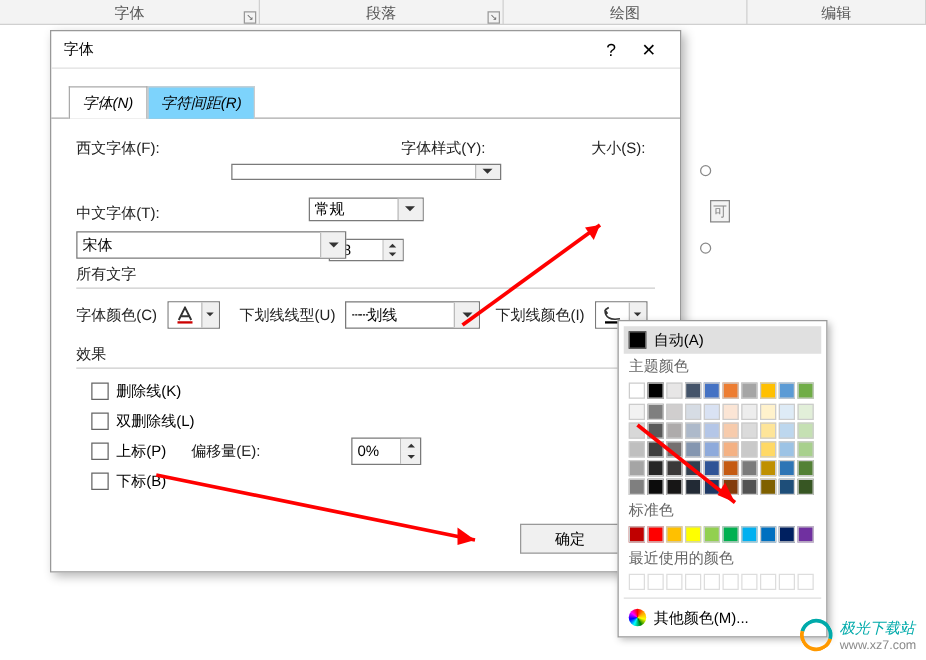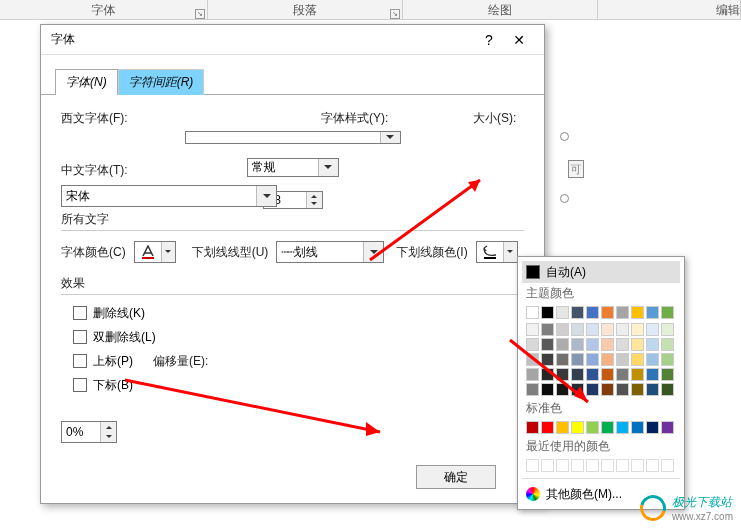--- a/index.html
+++ b/index.html
@@ -5,21 +5,21 @@
 * { box-sizing: border-box; font-family: "Microsoft YaHei", sans-serif; font-size: 12px; }
 body { margin: 0; width: 741px; height: 528px; background: #fff; position: relative; overflow: hidden; }
 
 .ribbon { height: 20px; border-bottom: 1px solid #d0d0d0; display: flex; background: #f3f3f3; }
 .ribbon-group { position: relative; height: 20px; border-right: 1px solid #d0d0d0; display: flex; align-items: center; justify-content: center; color: #555; }
 .ribbon-group .expand { position: absolute; right: 2px; bottom: 1px; width: 10px; height: 10px; border: 1px solid #999; display: flex; align-items: center; justify-content: center; }
 .ribbon-group .expand::after { content: "↘"; font-size: 7px; color: #666; }
 .rg1 { width: 208px; }
 .rg2 { width: 195px; }
 .rg3 { width: 195px; }
-.rg4 { flex: 1; justify-content: flex-end; }
+.rg4 { flex: 1; }
 
 .dlg { position: absolute; left: 40px; top: 24px; width: 505px; background: #fff; border: 1px solid #999; box-shadow: 3px 3px 8px rgba(0,0,0,0.3); }
 .titlebar { height: 30px; display: flex; align-items: center; padding: 0 10px; border-bottom: 1px solid #e0e0e0; }
 .titlebar .title { flex: 1; }
 .titlebar .help, .titlebar .close { width: 30px; text-align: center; font-size: 14px; }
 
 .tabs { display: flex; margin: 14px 0 0 14px; }
 .tab { padding: 4px 10px; border: 1px solid #aaa; border-bottom: none; background: #fff; position: relative; font-style: italic; }
 .tab.inactive { background: #7dd3fc; border-color: #ccc; }
 .tab.active { z-index: 2; }
@@ -47,21 +47,21 @@
 .colorbtn .dd::after { content: ""; border: 3px solid transparent; border-top-color: #333; margin-top: 2px; }
 
 .sect { color: #222; margin-top: 2px; }
 .cb { width: 14px; height: 14px; border: 1px solid #666; margin-right: 6px; background: #fff; }
 .checkrow { display: flex; align-items: center; height: 24px; }
 
 .btns { display: flex; justify-content: flex-end; padding: 8px 18px 14px; gap: 10px; }
 .btn { width: 80px; height: 24px; border: 1px solid #999; background: #f0f0f0; display: flex; align-items: center; justify-content: center; }
 
 
-.colorpanel { position: absolute; left: 494px; top: 256px; width: 168px; background: #fff; border: 1px solid #999; box-shadow: 2px 2px 6px rgba(0,0,0,0.3); padding: 4px; margin-left: 23px; }
+.colorpanel { position: absolute; left: 494px; top: 256px; width: 168px; background: #fff; border: 1px solid #999; box-shadow: 2px 2px 6px rgba(0,0,0,0.3); padding: 4px; }
 .cp-row { display: flex; align-items: center; height: 22px; gap: 6px; padding: 0 4px; }
 .cp-row.highlight { background: #e0e0e0; }
 .cp-sect { color: #666; padding: 2px 4px; }
 .swatches { display: flex; flex-wrap: wrap; padding: 2px 4px; gap: 2px; }
 .swatch { width: 13px; height: 13px; border: 1px solid #ccc; }
 .swatch.empty { background: #fff; border: 1px solid #ddd; }
 
 
 .handle { position: absolute; width: 9px; height: 9px; border: 1px solid #888; border-radius: 50%; background: #fff; }
 .tshape { position: absolute; left: 568px; top: 160px; width: 16px; height: 18px; border: 1px solid #888; background: #f3f3f3; display: flex; align-items: center; justify-content: center; color: #888; font-size: 11px; }
@@ -181,21 +181,21 @@
               <rect x="2" y="12" width="12" height="2" fill="#000"></rect>
             </svg>
         </span>
         <span class="dd"></span>
       </div>
     </div>
 
     <div class="sect" style="margin-top:10px">效果</div>
     <div style="height:1px;background:#ccc;margin:2px 0 6px;"></div>
 
-    <div style="display:flex;flex-direction:column;">
+    <div style="display:flex;">
       <div style="width:220px;padding-left:12px;">
         <div class="checkrow">
             <span class="cb"></span>
             <span>删除线(K)</span>
           </div>
         <div class="checkrow">
             <span class="cb"></span>
             <span>双删除线(L)</span>
           </div>
         <div class="checkrow">

